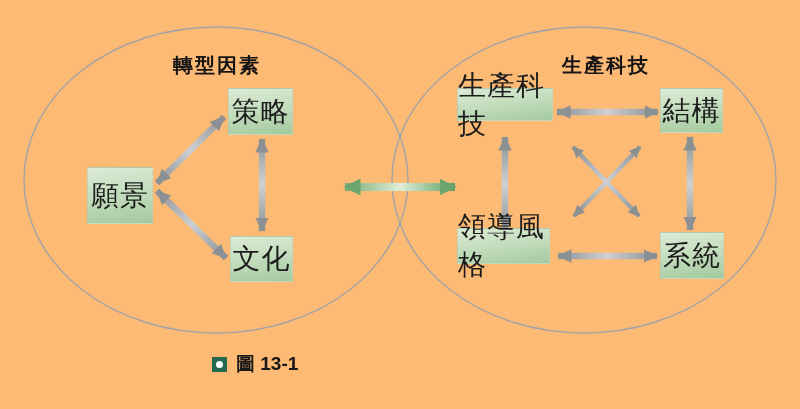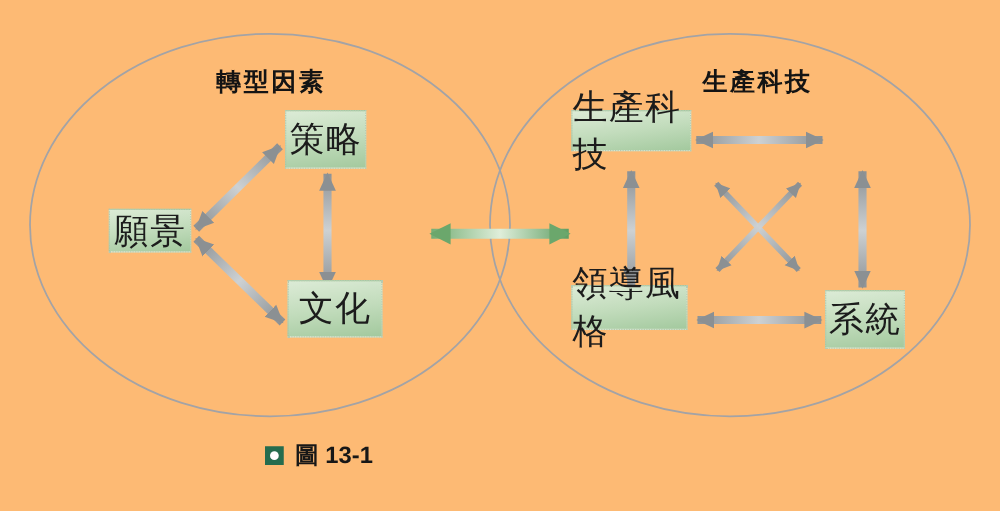--- a/index.html
+++ b/index.html
@@ -96,25 +96,26 @@
 
     <line x1="573" y1="147" x2="639" y2="216" stroke="url(#gd8)" stroke-width="4.5" marker-start="url(#ahs)" marker-end="url(#ahs)"></line>
     <line x1="640" y1="147" x2="574" y2="216" stroke="url(#gd9)" stroke-width="4.5" marker-start="url(#ahs)" marker-end="url(#ahs)"></line>
 
     <line x1="345" y1="187" x2="455" y2="187" stroke="url(#gg)" stroke-width="8" marker-start="url(#ahg)" marker-end="url(#ahg)"></line>
   </svg>
 
   <div class="group-title" style="left:173px;top:52px">轉型因素</div>
   <div class="group-title" style="left:562px;top:52px">生產科技</div>
 
-  <div class="gbox" style="left:87px;top:167px;width:66px;height:35px">願景</div>
+  <div class="gbox" style="left:87px;top:167px;width:66px;height:57px">願景</div>
   <div class="gbox" style="left:228px;top:88px;width:65px;height:47px">策略</div>
-  <div class="gbox" style="left:230px;top:224px;width:76px;height:46px">文化</div>
+  <div class="gbox" style="left:230px;top:236px;width:63px;height:46px">文化</div>
 
   <div class="gbox" style="left:457px;top:88px;width:96px;height:33px">生產科技</div>
+  <div class="gbox" style="left:660px;top:88px;width:63px;height:45px">結構</div>
   <div class="gbox" style="left:457px;top:228px;width:93px;height:36px">領導風格</div>
   <div class="gbox" style="left:660px;top:232px;width:64px;height:47px">系統</div>
 
   <div class="caption">
     <span class="bullet">
         <i></i>
       </span>
     <span class="fig-label">圖 13-1</span>
   </div>
 

